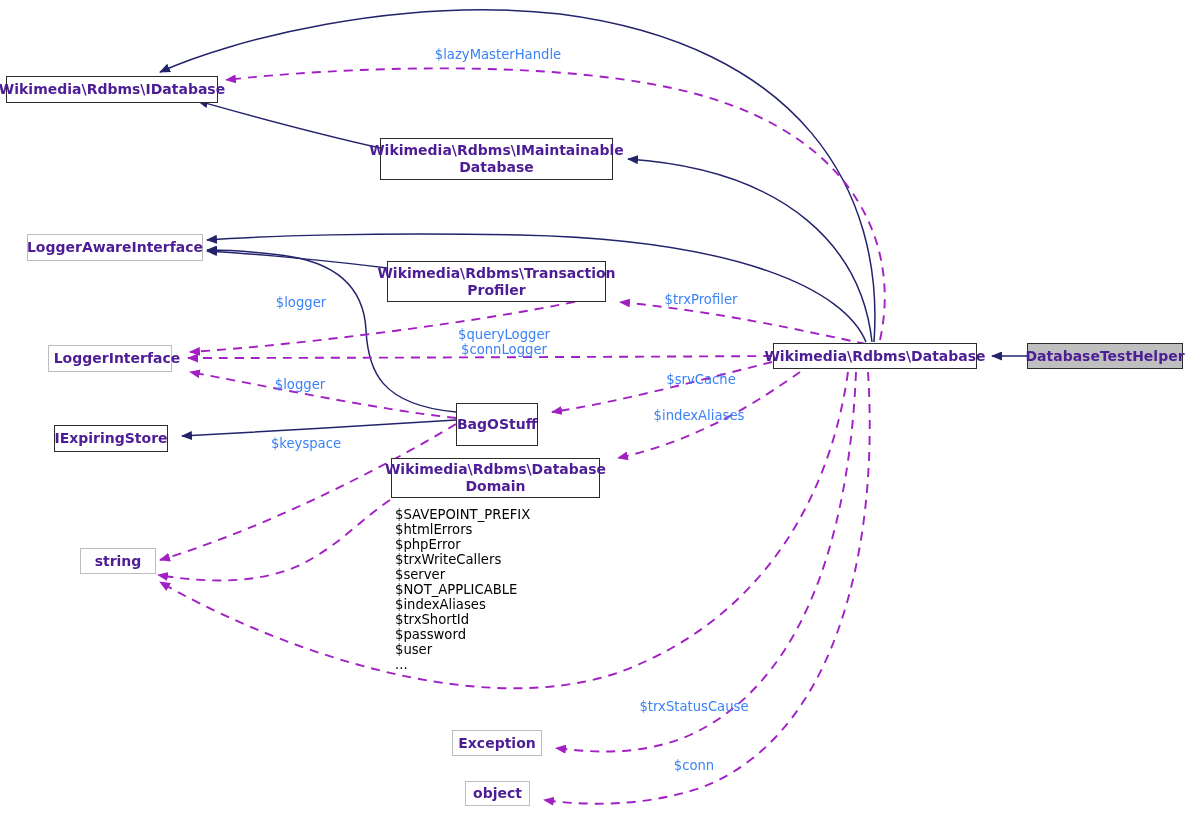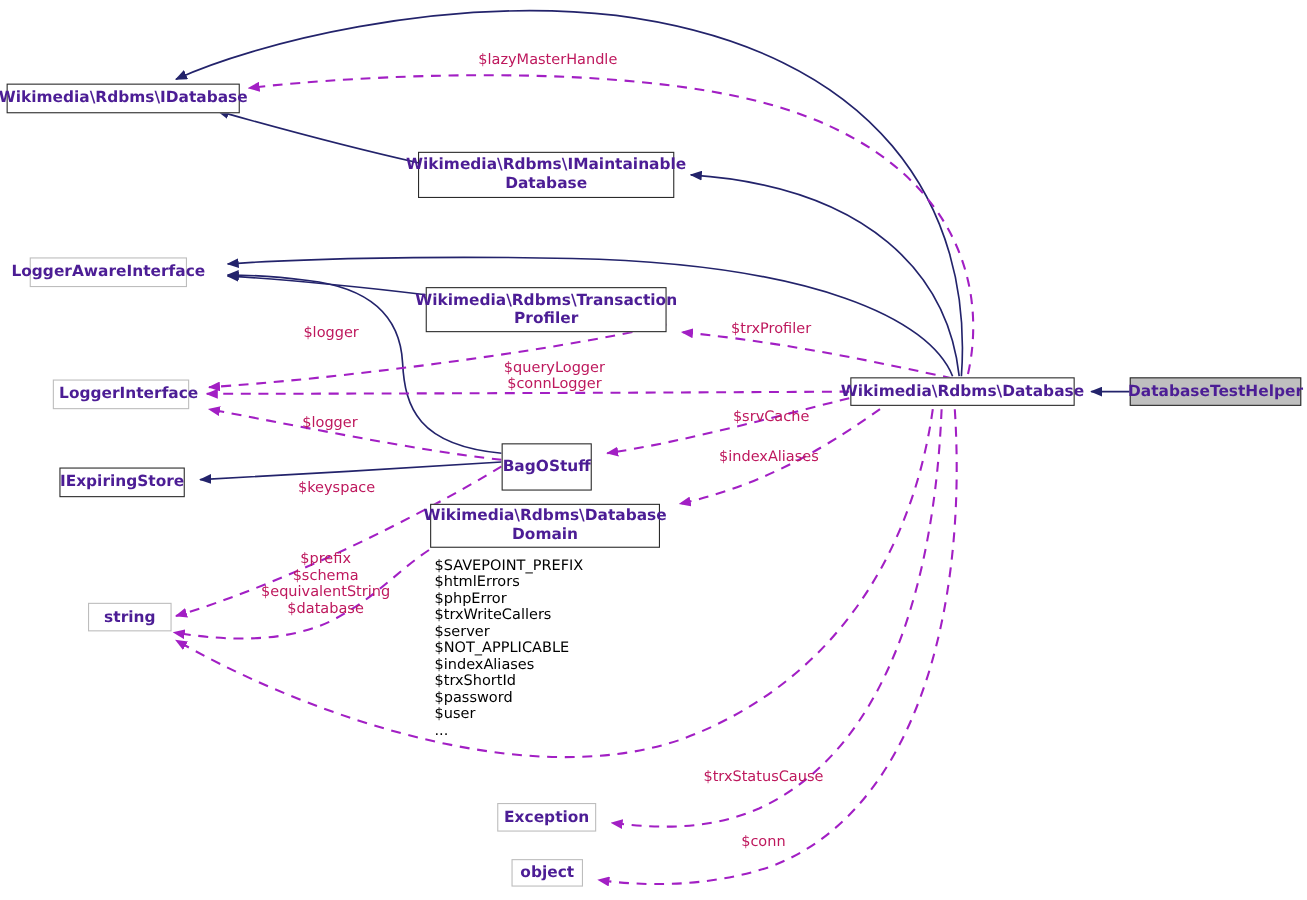--- a/index.html
+++ b/index.html
@@ -39,21 +39,21 @@
     font-size: 14px;
     white-space: pre-line;
     z-index: 5;
     font-weight: bold;
   }
   .border-dark { border: 1.6px solid #2b2b2b; }
   .border-light { border: 1.4px solid #bdbdbd; }
   .fill-gray { background: #bfbfbf; }
   .edge-label {
     position: absolute;
-    color: #be185d;
+    color: #3b82f6;
     font-size: 13.2px;
     line-height: 1.14;
     text-align: center;
     white-space: pre-line;
     z-index: 6;
   }
   .attr-list {
     position: absolute;
     color: #000000;
     font-size: 13.2px;
@@ -123,21 +123,21 @@
 
       <path d="M 868,372 C 880,560 830,740 700,788 C 640,808 580,805 544,800" marker-end="url(#arrow-assoc)"></path>
     </g>
   </svg>
 
   <div class="node-box border-dark" style="left:6px; top:76px; width:212px; height:27px;">Wikimedia\Rdbms\IDatabase</div>
 
   <div class="node-box border-dark" style="left:380px; top:138px; width:233px; height:42px;">Wikimedia\Rdbms\IMaintainable
 Database</div>
 
-  <div class="node-box border-light" style="left:27px; top:234px; width:143px; height:27px;">LoggerAwareInterface</div>
+  <div class="node-box border-light" style="left:27px; top:234px; width:176px; height:27px;">LoggerAwareInterface</div>
 
   <div class="node-box border-dark" style="left:387px; top:261px; width:219px; height:41px;">Wikimedia\Rdbms\Transaction
 Profiler</div>
 
   <div class="node-box border-light" style="left:48px; top:345px; width:124px; height:27px;padding-left:14px;">LoggerInterface</div>
 
   <div class="node-box border-dark" style="left:54px; top:425px; width:114px; height:27px;">IExpiringStore</div>
 
   <div class="node-box border-dark" style="left:456px; top:403px; width:82px; height:43px;">BagOStuff</div>
 
@@ -164,24 +164,20 @@
   <div class="edge-label" style="left:270px; top:295px; width:62px;">$logger</div>
 
   <div class="edge-label" style="left:269px; top:377px; width:62px;">$logger</div>
 
   <div class="edge-label" style="left:660px; top:372px; width:82px;">$srvCache</div>
 
   <div class="edge-label" style="left:638px; top:408px; width:122px;">$indexAliases</div>
 
   <div class="edge-label" style="left:263px; top:436px; width:86px;">$keyspace</div>
 
-  <div class="edge-label" style="left:232px; top:501px; width:128px;">$prefix
-$schema
-$equivalentString
-$database</div>
 
   <div class="edge-label" style="left:637px; top:699px; width:114px;">$trxStatusCause</div>
 
   <div class="edge-label" style="left:666px; top:758px; width:56px;">$conn</div>
 
   <div class="attr-list" style="left:395px; top:507px; width:200px;">$SAVEPOINT_PREFIX
 $htmlErrors
 $phpError
 $trxWriteCallers
 $server

